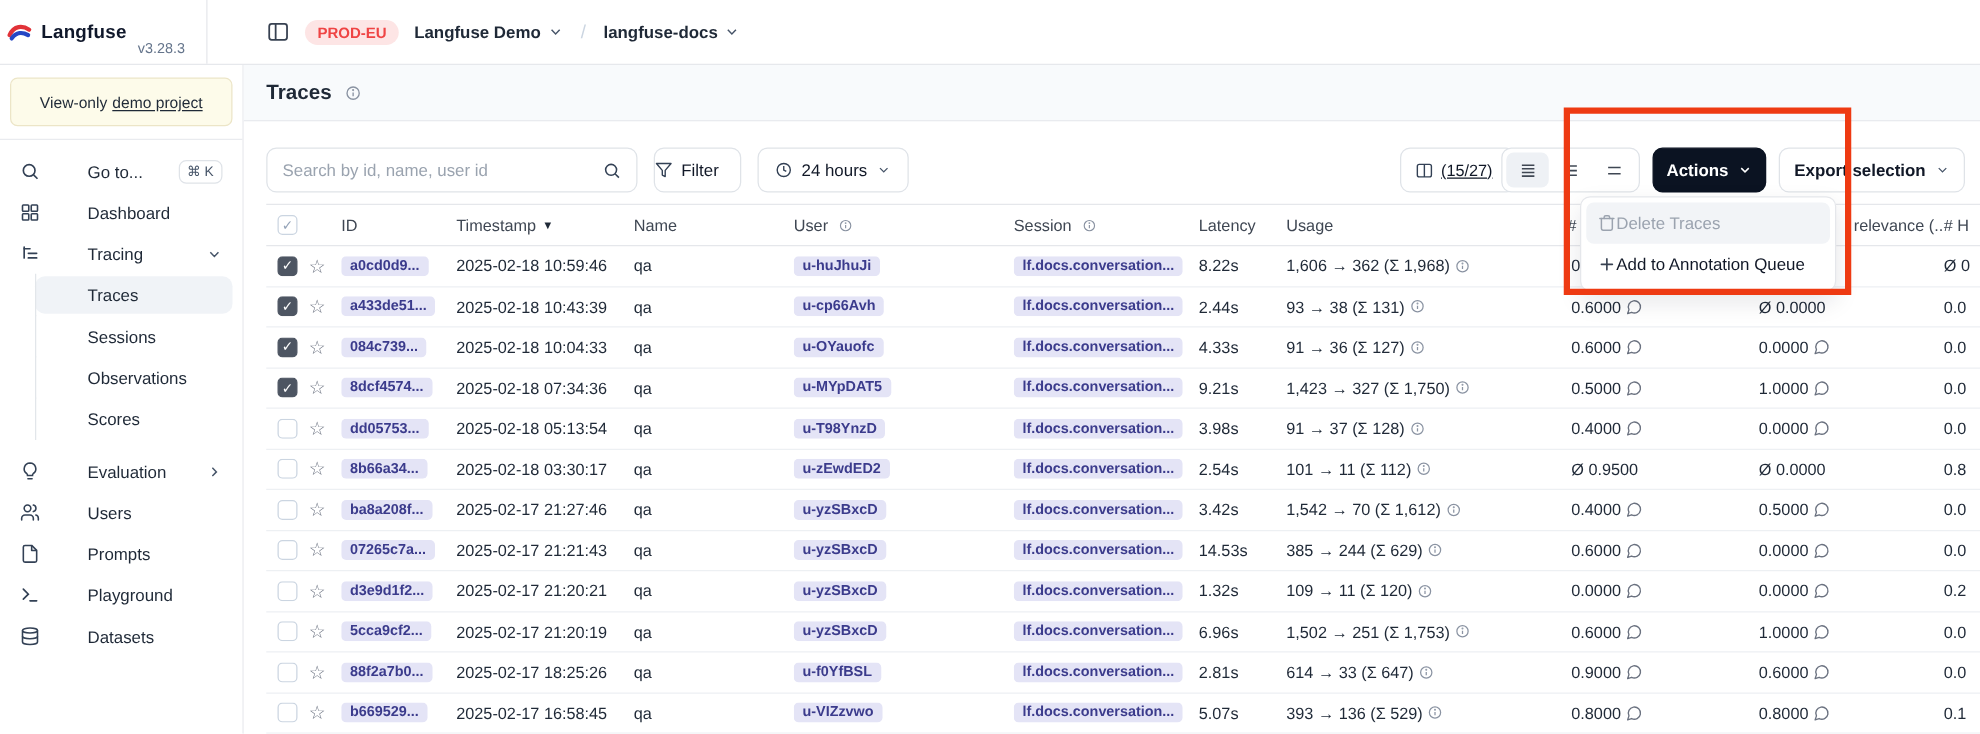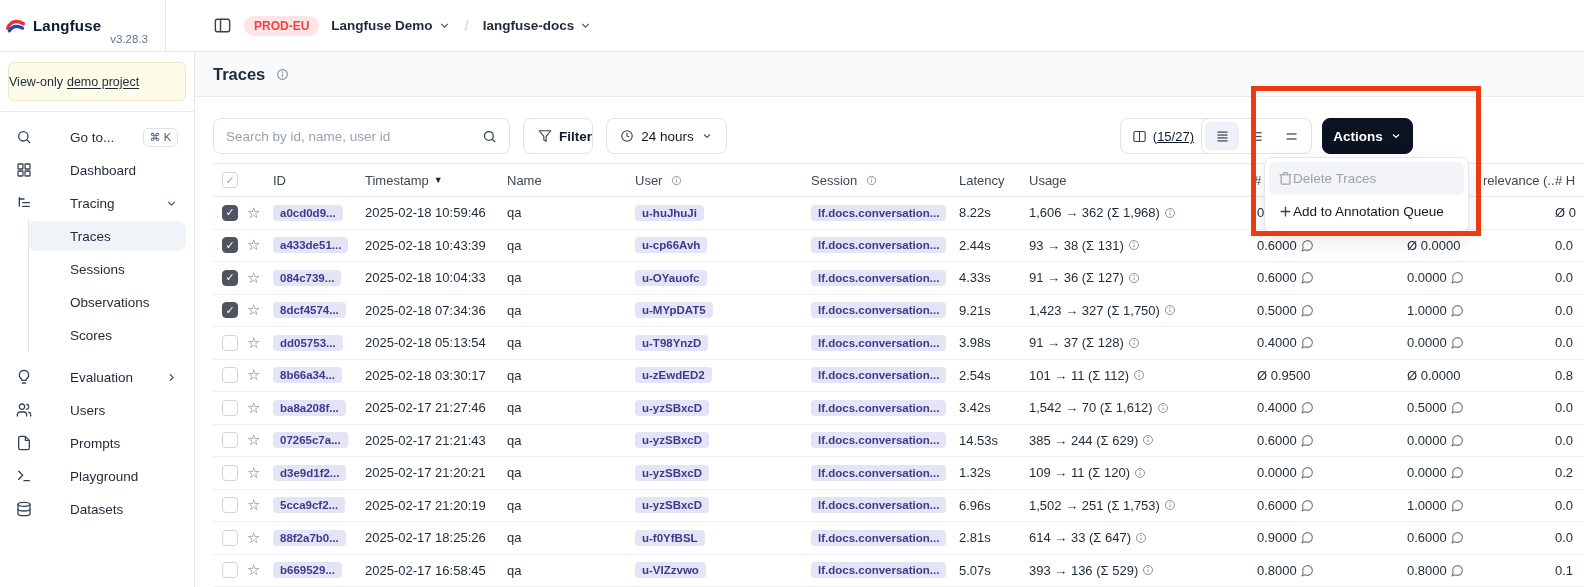--- a/index.html
+++ b/index.html
@@ -13,21 +13,21 @@
   .brand { font-weight:bold; font-size:15px; color:#0f172a; letter-spacing:.2px; }
   .version { font-size:11.5px; color:#64748b; margin-left:2px;margin-top:26px; }
   .topmain { position:absolute; left:195px; right:0; top:0; height:51px; display:flex; align-items:center; padding-left:18px; gap:12px; }
   .envbadge { background:#fde5e5; color:#ef4444; font-size:12px; font-weight:bold; padding:3px 10px; border-radius:999px; }
   .crumb { font-size:13.5px; font-weight:bold; color:#1f2937; display:flex; align-items:center; gap:5px; }
   .slash { color:#cbd5e1; font-size:15px; margin:0 2px; }
   .chev svg { display:block; }
 
   
   .sidebar { position:absolute; top:52px; left:0; width:195px; bottom:0; border-right:1px solid #e6e8ec; background:#fff; }
-  .banner { margin:10px 8px 0 8px; height:39px; background:#fdfbea; border:1px solid #ece5c7; border-radius:6px; display:flex; align-items:center; font-size:12.5px; color:#1f2937; gap:4px; }
+  .banner { margin:10px 8px 0 8px; height:39px; background:#fdfbea; border:1px solid #ece5c7; border-radius:6px; display:flex; align-items:center; justify-content:center; font-size:12.5px; color:#1f2937; gap:4px; }
   .banner u { text-underline-offset:2px; }
   .sep { border-bottom:1px solid #e9ebef; margin-top:10px; }
   .nav { padding:10px 8px 0 8px; }
   .nav-item { position:relative; display:flex; align-items:center; height:30px; margin-bottom:3px; padding:0 8px; border-radius:8px; font-size:13.5px; color:#1f2937; cursor:pointer; }
   .nav-item .nico { width:16px; height:16px; margin-right:10px; display:flex; align-items:center; color:#334155; }
   .nav-item .nlabel { flex:1;margin-left:28px; }
   .nav-item.sub { margin-left:20px; padding-left:14px; }
   .nav-item.sub::before { content:""; position:absolute; left:0; top:-2px; bottom:-2px; border-left:1px solid #e2e6ea; }
   .nav-item.active { background:#f0f3f7; }
   .nav-item.gap { margin-top:12px; }
@@ -37,21 +37,21 @@
   
   .main { position:absolute; left:195px; top:52px; right:0; bottom:0; background:#fff; }
   .titleband { position:absolute; left:0; right:0; top:0; height:45px; background:#f8fafc; border-bottom:1px solid #e9ebef; display:flex; align-items:center; padding-left:18px; gap:7px; }
   .pagetitle { font-size:16.5px; font-weight:bold; color:#1f2937; }
 
   .ctl { position:absolute; top:66px; height:36px; border:1px solid #dfe3e8; border-radius:8px; background:#fff; display:flex; align-items:center; font-size:13.5px; color:#111827; }
   .searchbox { left:18px; width:297px; padding-left:12px; }
   .searchbox input { border:none; outline:none; flex:1; font-size:13.5px; font-family:inherit; color:#111827; background:transparent; }
   .searchbox input::placeholder { color:#9aa3af; }
   .searchbox .mag { padding:0 12px 0 8px; display:flex; color:#334155; }
-  .btn-filter { left:328px; width:70px; justify-content:flex-end; gap:7px;font-weight:bold; }
+  .btn-filter { left:328px; width:70px; justify-content:flex-start; gap:7px; }
   .btn-time { left:411px; width:121px; justify-content:center; gap:7px; }
   .btn-cols { left:925px; width:93px; justify-content:flex-end; gap:6px; font-size:13px;text-decoration:underline; }
   .togglegrp { left:1006px; width:111px; justify-content:space-between; padding:3px; }
   .tseg { width:34px; height:28px; border-radius:6px; display:flex; align-items:center; justify-content:center; color:#3f4753; }
   .tseg.on { background:#eef1f5; }
   .btn-actions { left:1127px; width:91px; justify-content:center; gap:7px; background:#0b1322; border-color:#0b1322; color:#fff; font-weight:bold; }
   .btn-export { left:1228px; width:149px; justify-content:center; gap:7px; font-weight:bold; }
   .ctl .cicon { display:flex; color:#334155; }
   .btn-actions .cicon { color:#fff; }
 
@@ -316,20 +316,28 @@
         </span>
     </div>
     <div class="ctl btn-actions">
       <span>Actions</span>
       <span class="cicon">
           <svg width="12" height="12" viewBox="0 0 24 24" fill="none" stroke="#fff" stroke-width="2.4">
             <polyline points="6 9 12 15 18 9"></polyline>
           </svg>
         </span>
     </div>
+    <div class="ctl btn-export">
+      <span>Export selection</span>
+      <span class="cicon">
+          <svg width="12" height="12" viewBox="0 0 24 24" fill="none" stroke="#475569" stroke-width="2.2">
+            <polyline points="6 9 12 15 18 9"></polyline>
+          </svg>
+        </span>
+    </div>
 
     <div class="tablewrap">
       <div class="gridrow thead">
         <div class="th">
             <span class="cb">✓</span>
           </div>
         <div class="th"></div>
         <div class="th">
             <span>ID</span>
           </div>

